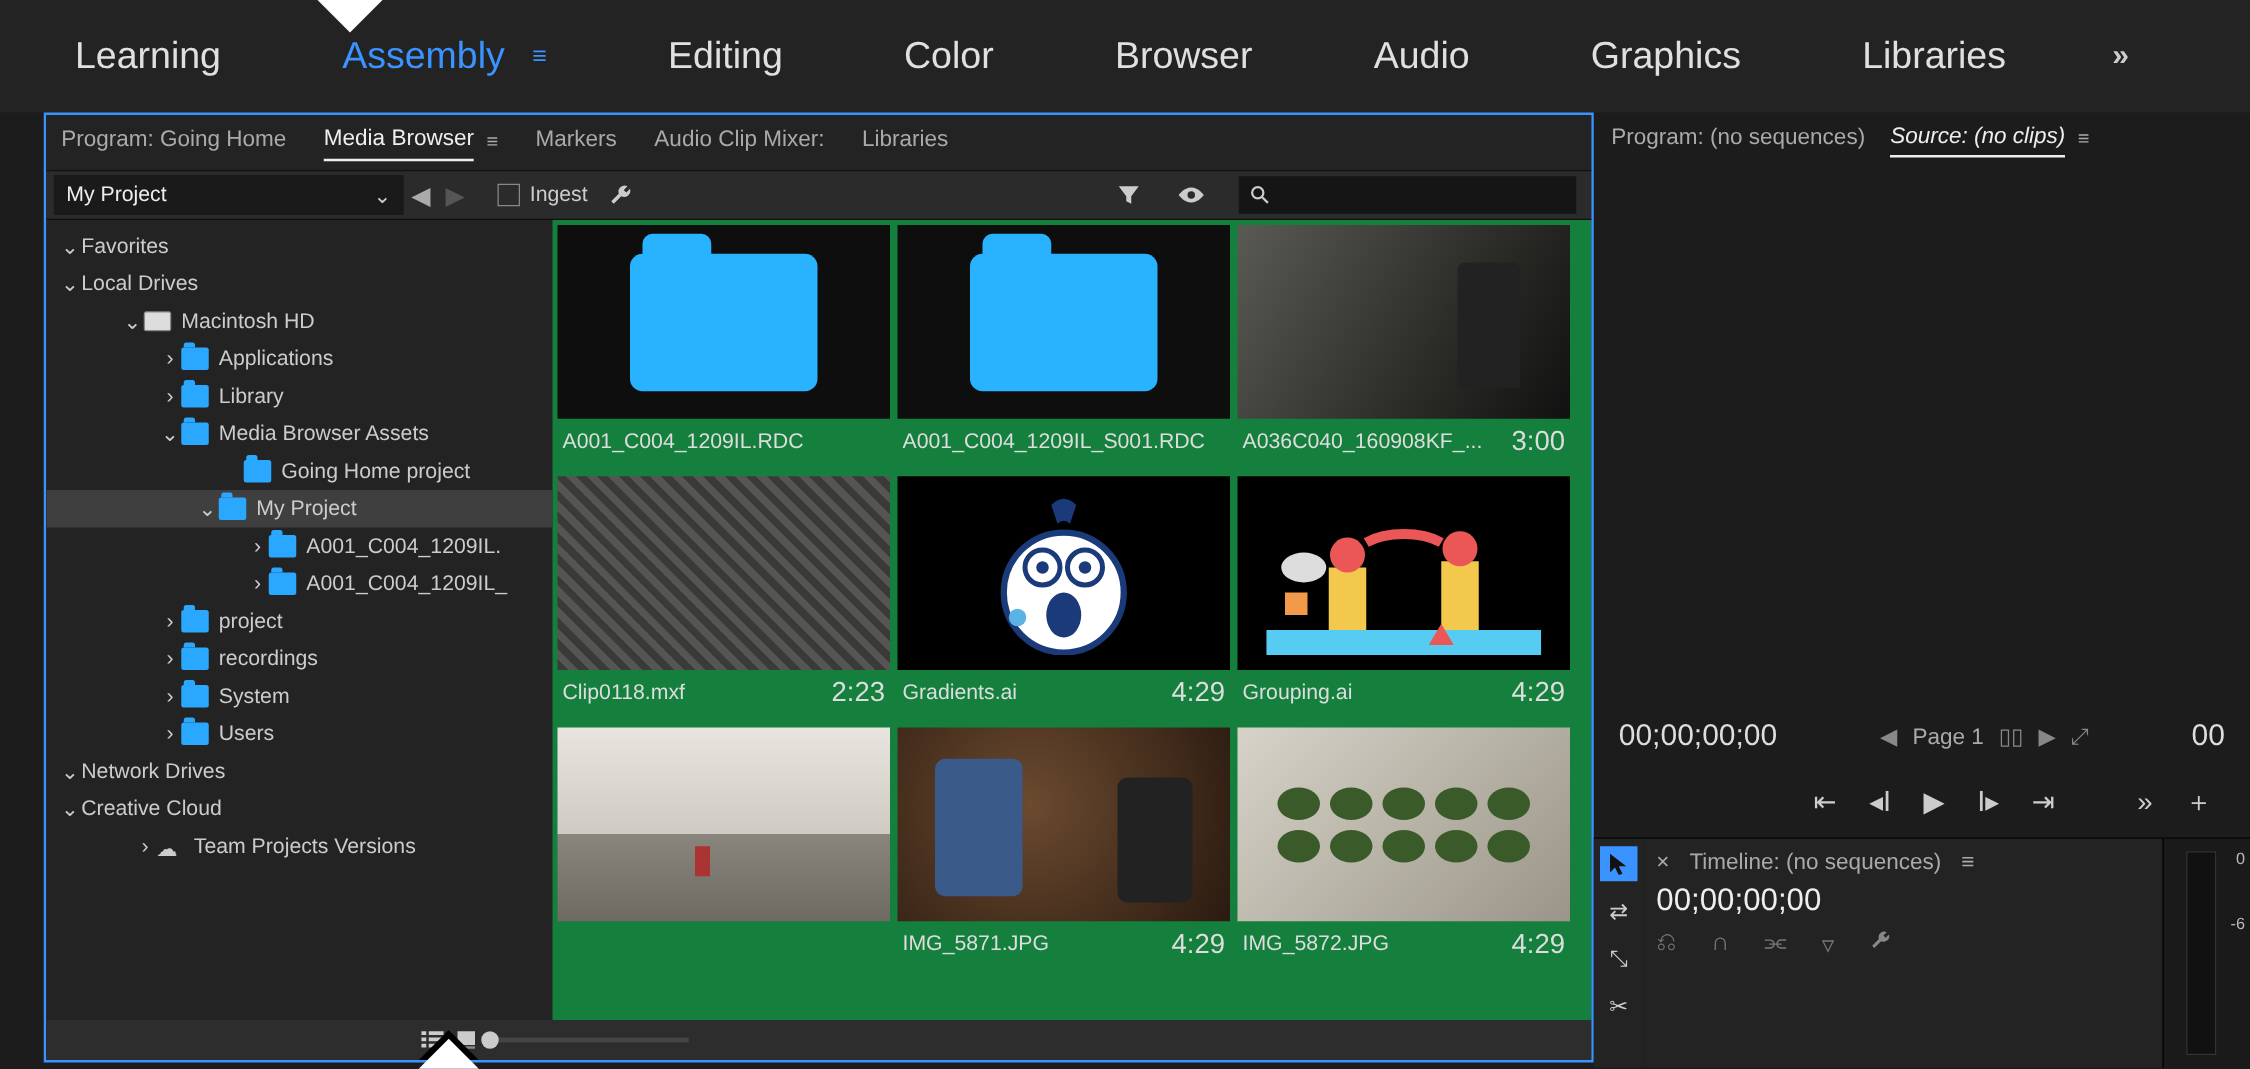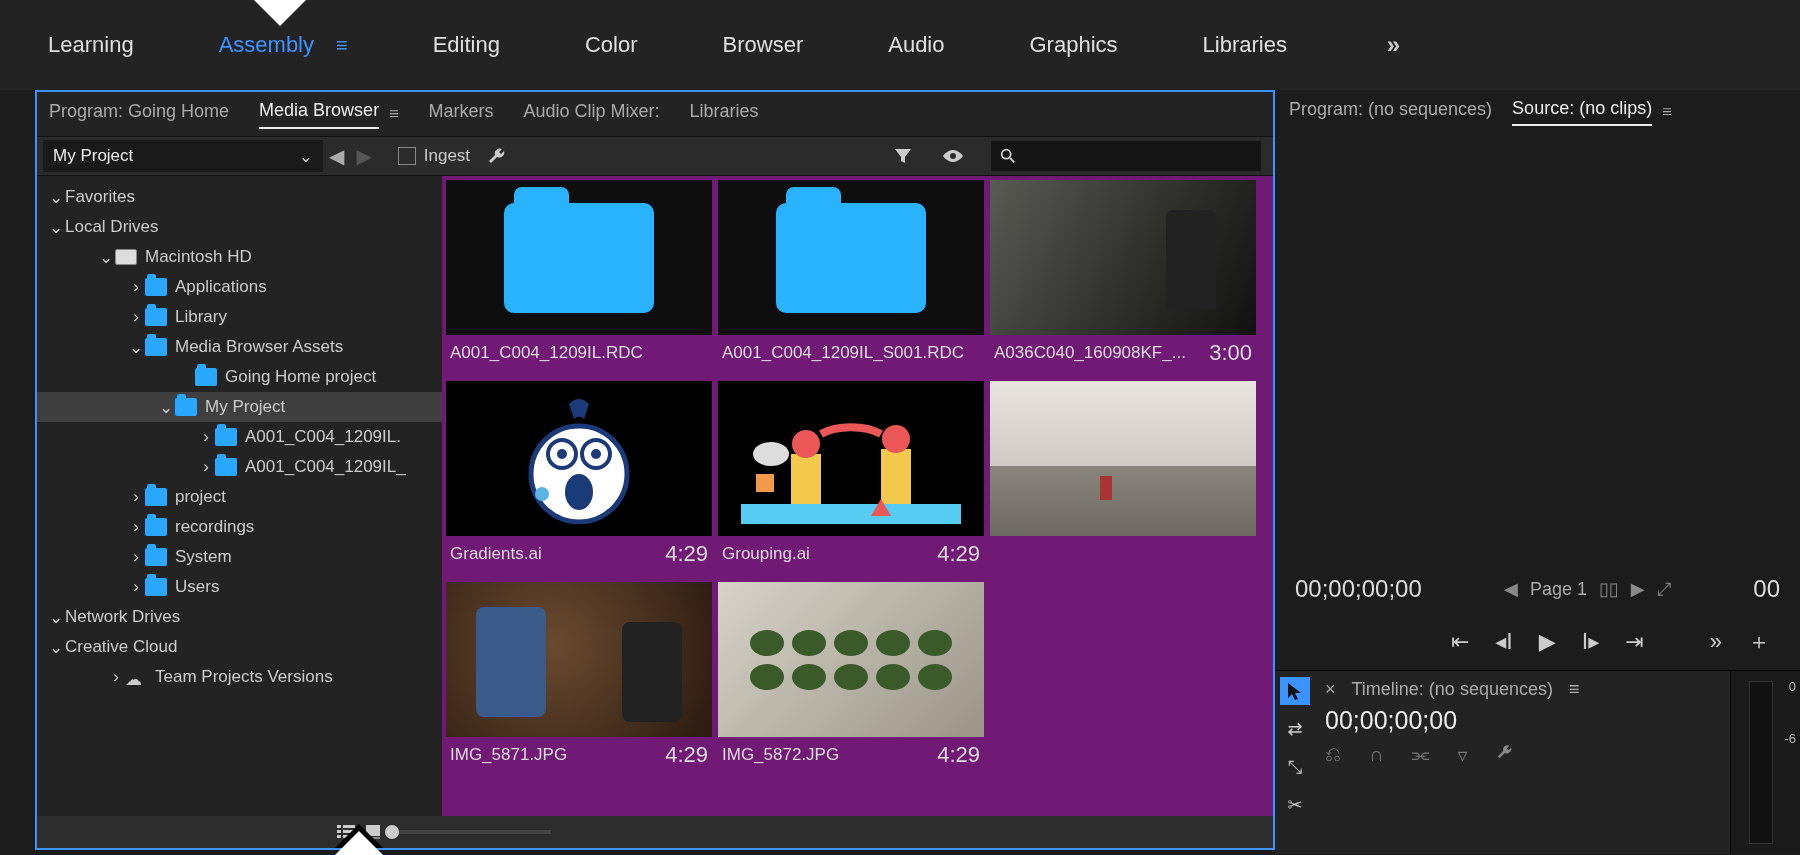--- a/index.html
+++ b/index.html
@@ -5,21 +5,21 @@
   * { box-sizing: border-box; margin: 0; padding: 0; }
   html, body { width: 1800px; height: 855px; background: #1c1c1c; font-family: "Helvetica Neue", Arial, sans-serif; color: #d0d0d0; overflow: hidden; font-size: 18px; }
   
   
   .marker-top { position: absolute; width:0; height:0; border-left: 30px solid transparent; border-right: 30px solid transparent; border-top: 30px solid #fff; z-index: 100; }
   .marker-bot-pair { position:absolute; left:335px; top:846px; z-index:100;}
   .marker-bot-pair div { width:0; height:0; border-left:24px solid transparent; border-right:24px solid transparent; position:absolute;}
   
   
   .workspace-bar { height: 90px; display:flex; align-items:center; padding-left:48px; gap: 85px; background:#232323;}
-  .ws-tab { color:#e0e0e0; font-size:22px; cursor:pointer; }
+  .ws-tab { color:#e0e0e0; font-size:30px; cursor:pointer;margin-left:12px; }
   .ws-tab.active { color:#3a93ff; }
   .ws-hamburger { color:#3a93ff; font-size:20px; }
   .ws-more { color:#ccc; font-size:24px; font-weight:bold; margin-left:auto; margin-right:400px;}
   
   
   .main-row { display:flex; height: 764px; }
   .left-panel { width: 1240px; height: 760px; margin-left: 35px; border: 2px solid #3a93ff; background:#232323; display:flex; flex-direction:column; }
   .right-column { flex:1; display:flex; flex-direction:column; }
   
   
@@ -48,21 +48,21 @@
   .tree-row.sel { background:#3f3f3f;}
   .tw { display:inline-flex; align-items:center; justify-content:center; width:18px; color:#ccc;}
   .ind { display:inline-block; }
   .fico { width:22px; height:18px; margin-right:8px; background:#2aa8ff; border-radius:2px; position:relative;}
   .fico::before { content:""; position:absolute; top:-4px; left:2px; width:9px; height:4px; background:#2aa8ff; border-radius:2px 2px 0 0;}
   .hdd-ico { width:22px; height:16px; margin-right:8px; background:#ddd; border:1px solid #888; border-radius:2px;}
   .cloud-ico { width:22px; height:16px; margin-right:8px; position:relative;}
   .tree-label { white-space:nowrap; overflow:hidden; text-overflow:ellipsis; flex:1;}
   
   
-  .grid { flex:1; background:#701a75; overflow:hidden; padding:4px 0 0 4px; display:flex; flex-wrap:wrap; align-content:flex-start; gap:6px 6px;}
+  .grid { flex:1; background:#15803d; overflow:hidden; padding:4px 0 0 4px; display:flex; flex-wrap:wrap; align-content:flex-start; gap:6px 6px;}
   .card { width:266px; height:195px; }
   .thumb { width:266px; height:155px; background:#0e0e0e; display:flex; align-items:center; justify-content:center; overflow:hidden; position:relative;}
   .card-strip { display:flex; justify-content:space-between; align-items:center; height:36px; padding:0 4px;}
   .card-name { color:#ddd; font-size:17px; white-space:nowrap; overflow:hidden; text-overflow:ellipsis;}
   .card-dur { color:#ddd; font-size:22px; margin-left:8px;}
   
   .folder-big { width:150px; height:110px; background:#29b3ff; border-radius:10px; position:relative;}
   .folder-big::before{content:""; position:absolute; top:-16px; left:10px; width:55px; height:18px; background:#29b3ff; border-radius:8px 8px 0 0;}
   
   
@@ -293,20 +293,27 @@
         <div class="card">
           <div class="thumb" style="background:linear-gradient(120deg,#5a5a55 0%,#2c2c28 60%,#111 100%);">
               <div style="position:absolute;right:40px;top:30px;width:50px;height:100px;background:#222;border-radius:6px 6px 0 0;"></div>
             </div>
           <div class="card-strip">
               <span class="card-name">A036C040_160908KF_...</span>
               <span class="card-dur">3:00</span>
             </div>
         </div>
         <div class="card">
+          <div class="thumb" style="background:repeating-linear-gradient(45deg,#3a3a36,#3a3a36 6px,#555 6px,#555 12px);"></div>
+          <div class="card-strip">
+              <span class="card-name">Clip0118.mxf</span>
+              <span class="card-dur">2:23</span>
+            </div>
+        </div>
+        <div class="card">
           <div class="thumb" style="background:#000;">
             <svg width="110" height="130" viewBox="0 0 110 130">
                 <ellipse cx="55" cy="80" rx="48" ry="48" fill="#fff" stroke="#1b3a7a" stroke-width="5"></ellipse>
                 <circle cx="38" cy="60" r="14" fill="#fff" stroke="#1b3a7a" stroke-width="4"></circle>
                 <circle cx="72" cy="60" r="14" fill="#fff" stroke="#1b3a7a" stroke-width="4"></circle>
                 <circle cx="38" cy="60" r="5" fill="#1b3a7a"></circle>
                 <circle cx="72" cy="60" r="5" fill="#1b3a7a"></circle>
                 <ellipse cx="55" cy="98" rx="14" ry="18" fill="#1b3a7a"></ellipse>
                 <path d="M45 10 Q55 0 65 10 L60 25 Q55 20 50 25 Z" fill="#1b3a7a"></path>
                 <circle cx="18" cy="100" r="7" fill="#5ab3e4"></circle>
@@ -393,21 +400,21 @@
       </span>
       <div class="lb-slider">
           <div class="knob"></div>
         </div>
     </div>
   </div>
 
   <div class="right-column">
     <div class="prog-tabs">
       <span class="prog-tab">Program: (no sequences)</span>
-      <span style="display:flex;align-items:center;gap:10px;">
+      <span style="display:flex;align-items:center;gap:10px;font-style:italic;">
         <span class="prog-tab active">Source: (no clips)</span>
         <span class="tab-menu-icon">≡</span>
       </span>
     </div>
     <div class="viewer"></div>
     <div class="viewer-strip">
       <span class="tc">00;00;00;00</span>
       <div class="pagebox">
         <span style="color:#888;">◀</span>
         <span>Page 1</span>

